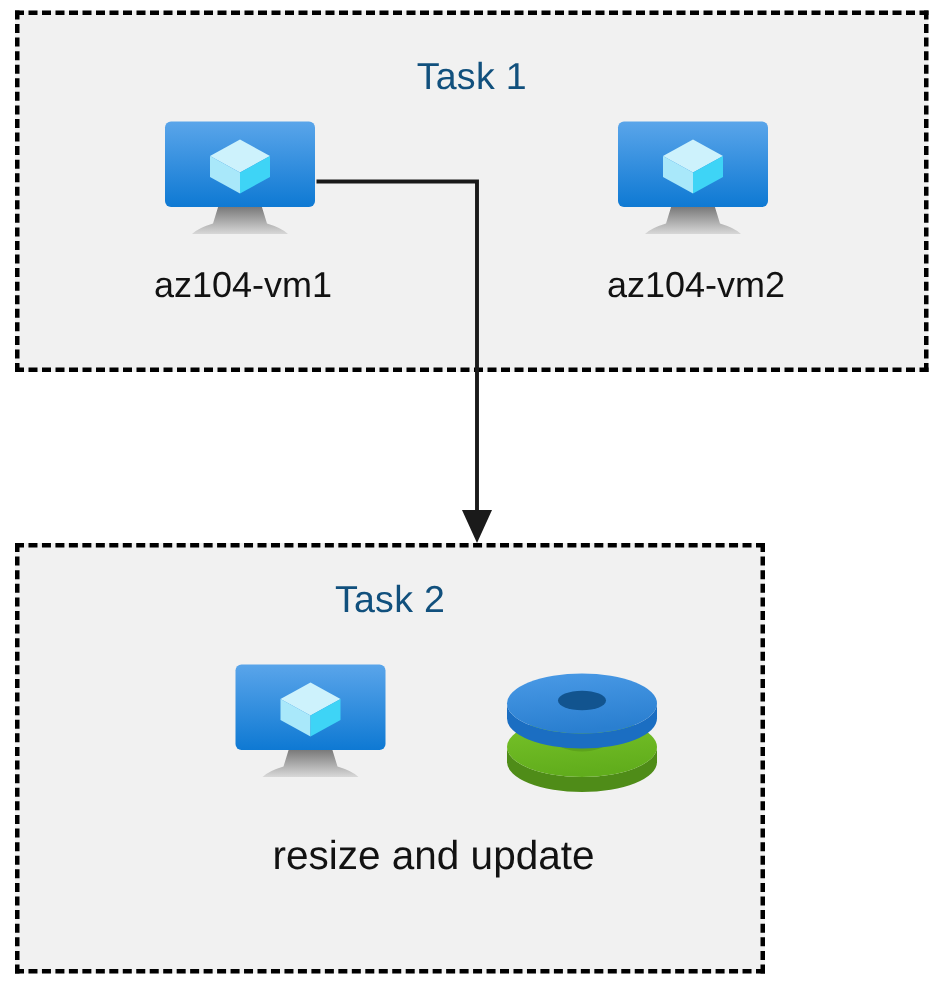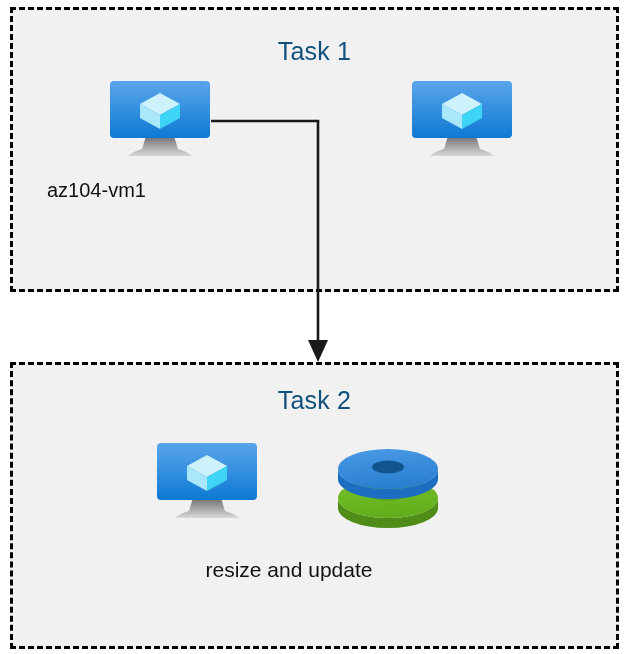--- a/index.html
+++ b/index.html
@@ -18,54 +18,55 @@
     overflow: hidden;
   }
 
   
   .task-box {
     position: absolute;
     box-sizing: border-box;
     background: #f1f1f1;
     border: 3px dashed #000000;
   }
-  #task1-box { left: 10px;  top: 7px;   width: 609px; height: 285px; }
-  #task2-box { left: 10px;  top: 362px; width: 609px; height: 287px; }
+  #task1-box { left: 10px;  top: 7px;   width: 609px; height: 241px; }
+  #task2-box { left: 10px;  top: 362px; width: 500px; height: 287px; }
 
   .task-title {
     position: absolute;
     left: 0;
     width: 100%;
     text-align: center;
     color: #11507d;
     font-size: 25px;
     line-height: 30px;
     letter-spacing: 0.2px;
     white-space: nowrap;
   }
   #task1-title { top: 26px; }
   #task2-title { top: 20px; }
 
   
   .node-label {
     position: absolute;
+    text-align: center;
     color: #121212;
-    font-size: 20px;
+    font-size: 24px;
     line-height: 33px;
     white-space: nowrap;
   }
   #vm1-label { left: 47px;  top: 174px; width: 230px; }
   #vm2-label { left: 349px; top: 174px; width: 230px; }
   #task2-label {
     left: 89px;
     top: 553px;
     width: 400px;
     text-align: center;
     color: #121212;
-    font-size: 21px;
+    font-size: 27px;
     line-height: 34px;
     position: absolute;
     white-space: nowrap;
   }
 
   
   .vm-icon {
     position: absolute;
     width: 104px;
     height: 84px;
@@ -141,20 +142,21 @@
       <path d="M38 57 h28 l4 13 q10 3 14 7 h-64 q4 -4 14 -7 z" fill="url(#standGrad2)"></path>
       <rect x="2" y="2" width="100" height="57" rx="4" fill="url(#scrGrad2)"></rect>
       <g>
         <polygon points="52,14 72,25 52,36 32,25" fill="#cdf2fc"></polygon>
         <polygon points="32,25 52,36 52,50 32,39" fill="#a9e8fa"></polygon>
         <polygon points="72,25 52,36 52,50 72,39" fill="#3ed4f6"></polygon>
       </g>
     </svg>
   </div>
   <div class="node-label" id="vm2-label">
+    <div>az104-vm2</div>
   </div>
 
   <div class="task-box" id="task2-box">
     <div class="task-title" id="task2-title">Task 2</div>
   </div>
 
   <div class="vm-icon" id="vm3-icon">
     <svg viewBox="0 0 104 84" width="104" height="84" xmlns="http://www.w3.org/2000/svg">
       <defs>
         <linearGradient id="scrGrad3" x1="0" y1="0" x2="0" y2="1">

